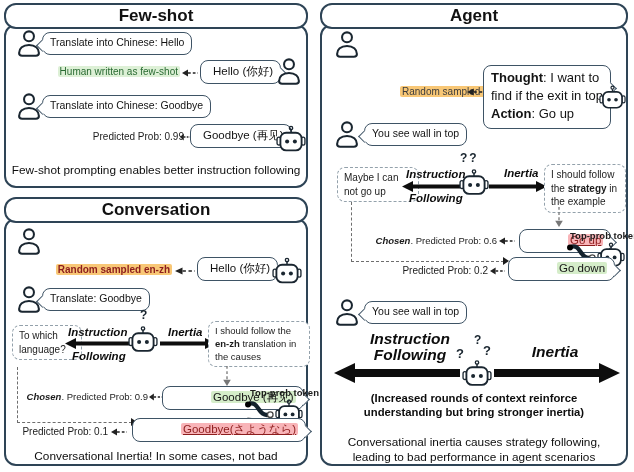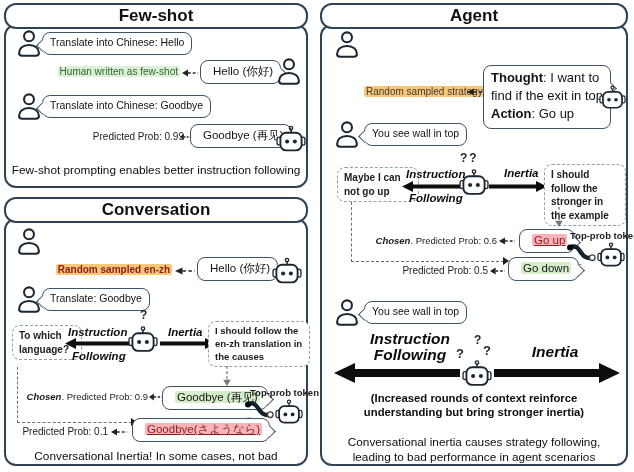--- a/index.html
+++ b/index.html
@@ -13,26 +13,26 @@
   .ab{position:absolute;z-index:3;}
   .bub{position:absolute;z-index:3;background:#fff;border:1.5px solid #3e5365;border-radius:8px;
        padding:3px 7px 4px;font-size:10.5px;white-space:nowrap;color:#131313;line-height:1.3;}
   .lg{font-size:11.5px;padding-left:12px;}
   .tl::after,.tr::after{content:"";position:absolute;top:8px;width:8px;height:8px;background:#fff;
        border-left:1.5px solid #3e5365;border-bottom:1.5px solid #3e5365;}
   .tl::after{left:-5px;transform:rotate(45deg);}
   .tr::after{right:-5px;transform:rotate(225deg);}
   .t2::after{top:18px;}
   .tho{position:absolute;z-index:3;background:#fff;border:1.4px dashed #93a1ab;border-radius:8px;
-       padding:3px 6px;font-size:10px;color:#1c1c1c;line-height:1.35;font-weight:bold;}
+       padding:3px 6px;font-size:10px;color:#1c1c1c;line-height:1.35;}
   .sl{position:absolute;z-index:3;font-size:10px;color:#1c1c1c;white-space:nowrap;}
   .f9{font-size:9.5px;}
   .bi{font-weight:bold;font-style:italic;}
   .al{position:absolute;z-index:4;font-weight:bold;font-style:italic;font-size:11.5px;color:#0d0d0d;white-space:nowrap;}
-  .hl{padding:0 2px;border-radius:2px;}
+  .hl{padding:0 2px;border-radius:2px;margin-left:36px;}
   .hlgl{background:#ddf0d6;color:#2a6b33;}
   .hlor{background:#f8c776;color:#8d1d1d;font-weight:bold;}
   .hlod{background:#f8c776;color:#3c3c3c;}
   .hlg{background:#d5edc9;color:#161616;}
   .hlr{background:#f8b4b8;color:#8d1d1d;text-decoration:underline;}
   .cap{position:absolute;z-index:3;left:0;right:0;text-align:center;font-size:11.8px;color:#0d0d0d;white-space:nowrap;}
   .qm{position:absolute;z-index:4;font-weight:bold;color:#18242e;}
   .conn{position:absolute;z-index:2;border-left:1.3px dashed #6e6e6e;border-bottom:1.3px dashed #6e6e6e;}
   .rarr{position:absolute;z-index:3;width:0;height:0;border-top:4px solid transparent;border-bottom:4px solid transparent;border-left:6.5px solid #1c1c1c;}
   .note{position:absolute;z-index:3;left:0;right:0;text-align:center;font-weight:bold;font-size:11.3px;line-height:14px;color:#0d0d0d;}
@@ -219,42 +219,42 @@
       </svg>
     <div class="al" style="left:89px;top:189px">Following</div>
     <span class="qm" style="left:140px;top:148px;font-size:12px;letter-spacing:2px">??</span>
     <svg class="ab" style="left:139px;top:165px" width="30" height="28">
         <use href="#robot"></use>
       </svg>
     <svg class="arr" style="left:169px;top:177px" width="58" height="13" viewBox="0 0 58 13">
         <polygon points="58,6.5 47,1 47,4.4 0,4.4 0,8.6 47,8.6 47,12" fill="#0d0d0d"></polygon>
       </svg>
     <div class="al" style="left:184px;top:164px">Inertia</div>
-    <div class="tho" style="left:224px;top:161px;width:68px"><span>I should follow the </span><b>stronger</b><span> in the example</span></div>
+    <div class="tho" style="left:224px;top:161px;width:68px"><span>I should follow the </span><b>strategy</b><span> in the example</span></div>
 
     <svg class="ab" style="left:234px;top:204px" width="10" height="20">
         <use href="#varr"></use>
       </svg>
 
     <div class="sl f9" style="right:131px;top:232px"><b class="bi">Chosen</b><span>. Predicted Prob: 0.6</span></div>
     <svg class="ab" style="left:179px;top:234px" width="16" height="8">
         <use href="#darr"></use>
       </svg>
     <div class="bub lg tr" style="left:199px;top:226px"><span class="hl hlr">Go up</span></div>
     <div class="sl" style="left:250px;top:227px;font-size:9.5px;font-weight:bold">Top-prob token</div>
     <svg class="ab" style="left:246px;top:238px" width="34" height="26">
         <use href="#scurve"></use>
       </svg>
     <svg class="ab" style="left:277px;top:239px" width="28" height="25">
         <use href="#robot"></use>
       </svg>
 
     <div class="conn" style="left:31px;top:199px;width:152px;height:59px"></div>
     <span class="rarr" style="left:183px;top:254px"></span>
-    <div class="sl" style="right:140px;top:262px">Predicted Prob: 0.5</div>
+    <div class="sl" style="right:140px;top:262px">Predicted Prob: 0.2</div>
     <svg class="ab" style="left:170px;top:264px" width="15" height="8">
         <use href="#darr"></use>
       </svg>
     <div class="bub lg tr" style="left:188px;top:254px"><span class="hl hlg">Go down</span></div>
 
     <svg class="ab" style="left:14px;top:295px" width="26" height="28">
         <use href="#person"></use>
       </svg>
     <div class="bub tl" style="left:44px;top:298px"><span>You see wall in top</span></div>
 

